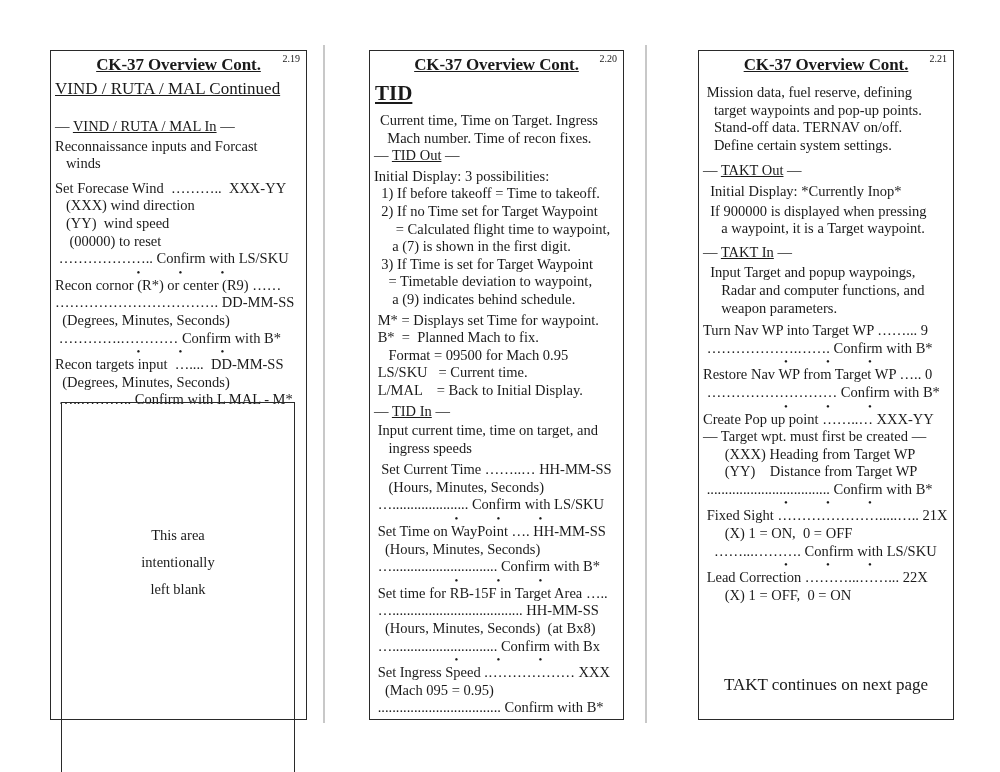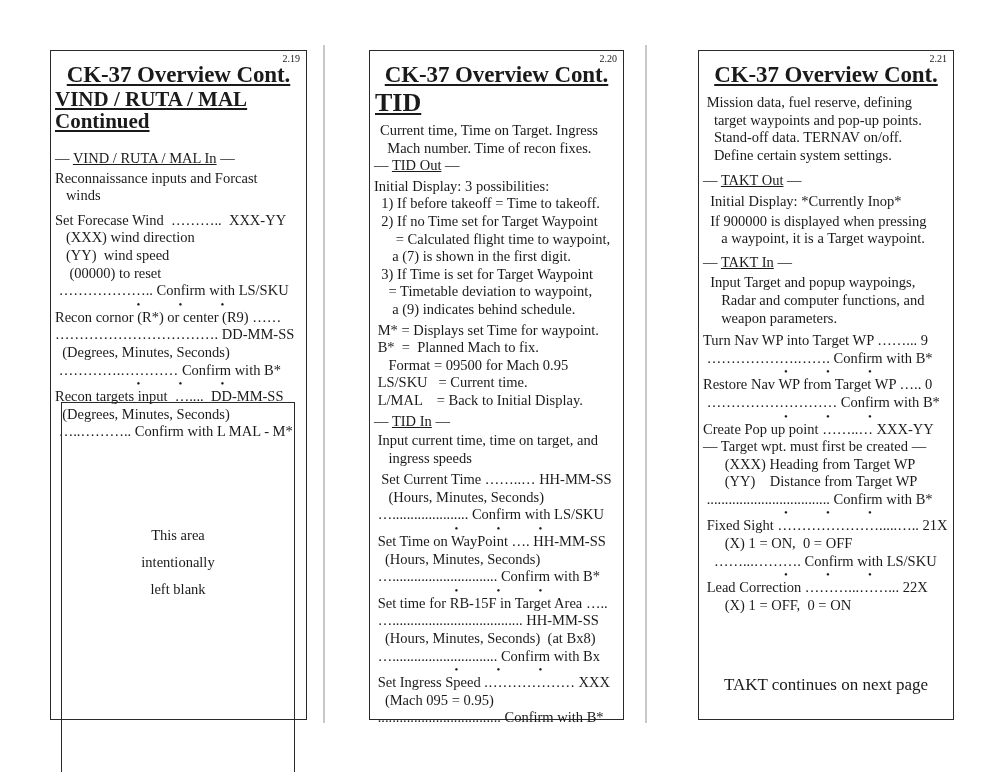--- a/index.html
+++ b/index.html
@@ -6,23 +6,23 @@
   body { width:1000px; height:772px; position:relative; overflow:hidden;
          font-family:"Liberation Serif", "DejaVu Serif", serif; color:#1a1a1a; }
   .panel { position:absolute; top:50px; height:670px; border:1.6px solid #2a2a2a; box-sizing:border-box; background:#fff; }
   #p1 { left:50px; width:257px; }
   #p2 { left:369px; width:255px; }
   #p3 { left:698px; width:256px; }
   .sep { position:absolute; top:45px; height:678px; width:1.5px; background:#c8c8c8; }
   #sep1 { left:323px; }
   #sep2 { left:645px; }
   .pnum { position:absolute; top:2px; right:6px; font-size:10px; }
-  .title { font-weight:bold; font-size:23px; text-decoration:underline; text-align:center; margin-top:11px; line-height:26px; letter-spacing:-0.1px; }
-  .sub-title { font-size:21px; text-decoration:underline; padding-left:4px; line-height:22px;font-weight:bold; }
-  .big-title { font-weight:bold; font-size:26px; text-decoration:underline; padding-left:6px; line-height:28px; margin-top:1px; }
+  .title { font-weight:bold; font-size:17px; text-decoration:underline; text-align:center; margin-top:1px; line-height:26px; letter-spacing:-0.1px; }
+  .sub-title { font-size:17px; text-decoration:underline; padding-left:4px; line-height:22px; }
+  .big-title { font-weight:bold; font-size:21px; text-decoration:underline; padding-left:6px; line-height:28px; margin-top:1px; }
   .t { font-size:14.5px; line-height:17.6px; white-space:pre; }
   .ul { text-decoration:underline; }
   .dots { text-align:center; font-size:11px; line-height:9px; height:9px; letter-spacing:0; }
   .dots span { display:inline-block; width:42px; text-align:center; }
   .blank { position:absolute; left:10px; top:351px; width:234px; height:399px; border:1.6px solid #2a2a2a; box-sizing:border-box; }
   .blank .bt { position:absolute; left:0; right:0; text-align:center; font-size:14.5px; }
   .foot { position:absolute; left:0; right:0; bottom:24px; text-align:center; font-size:17px; }
 </style>
 </head>
 <body>

